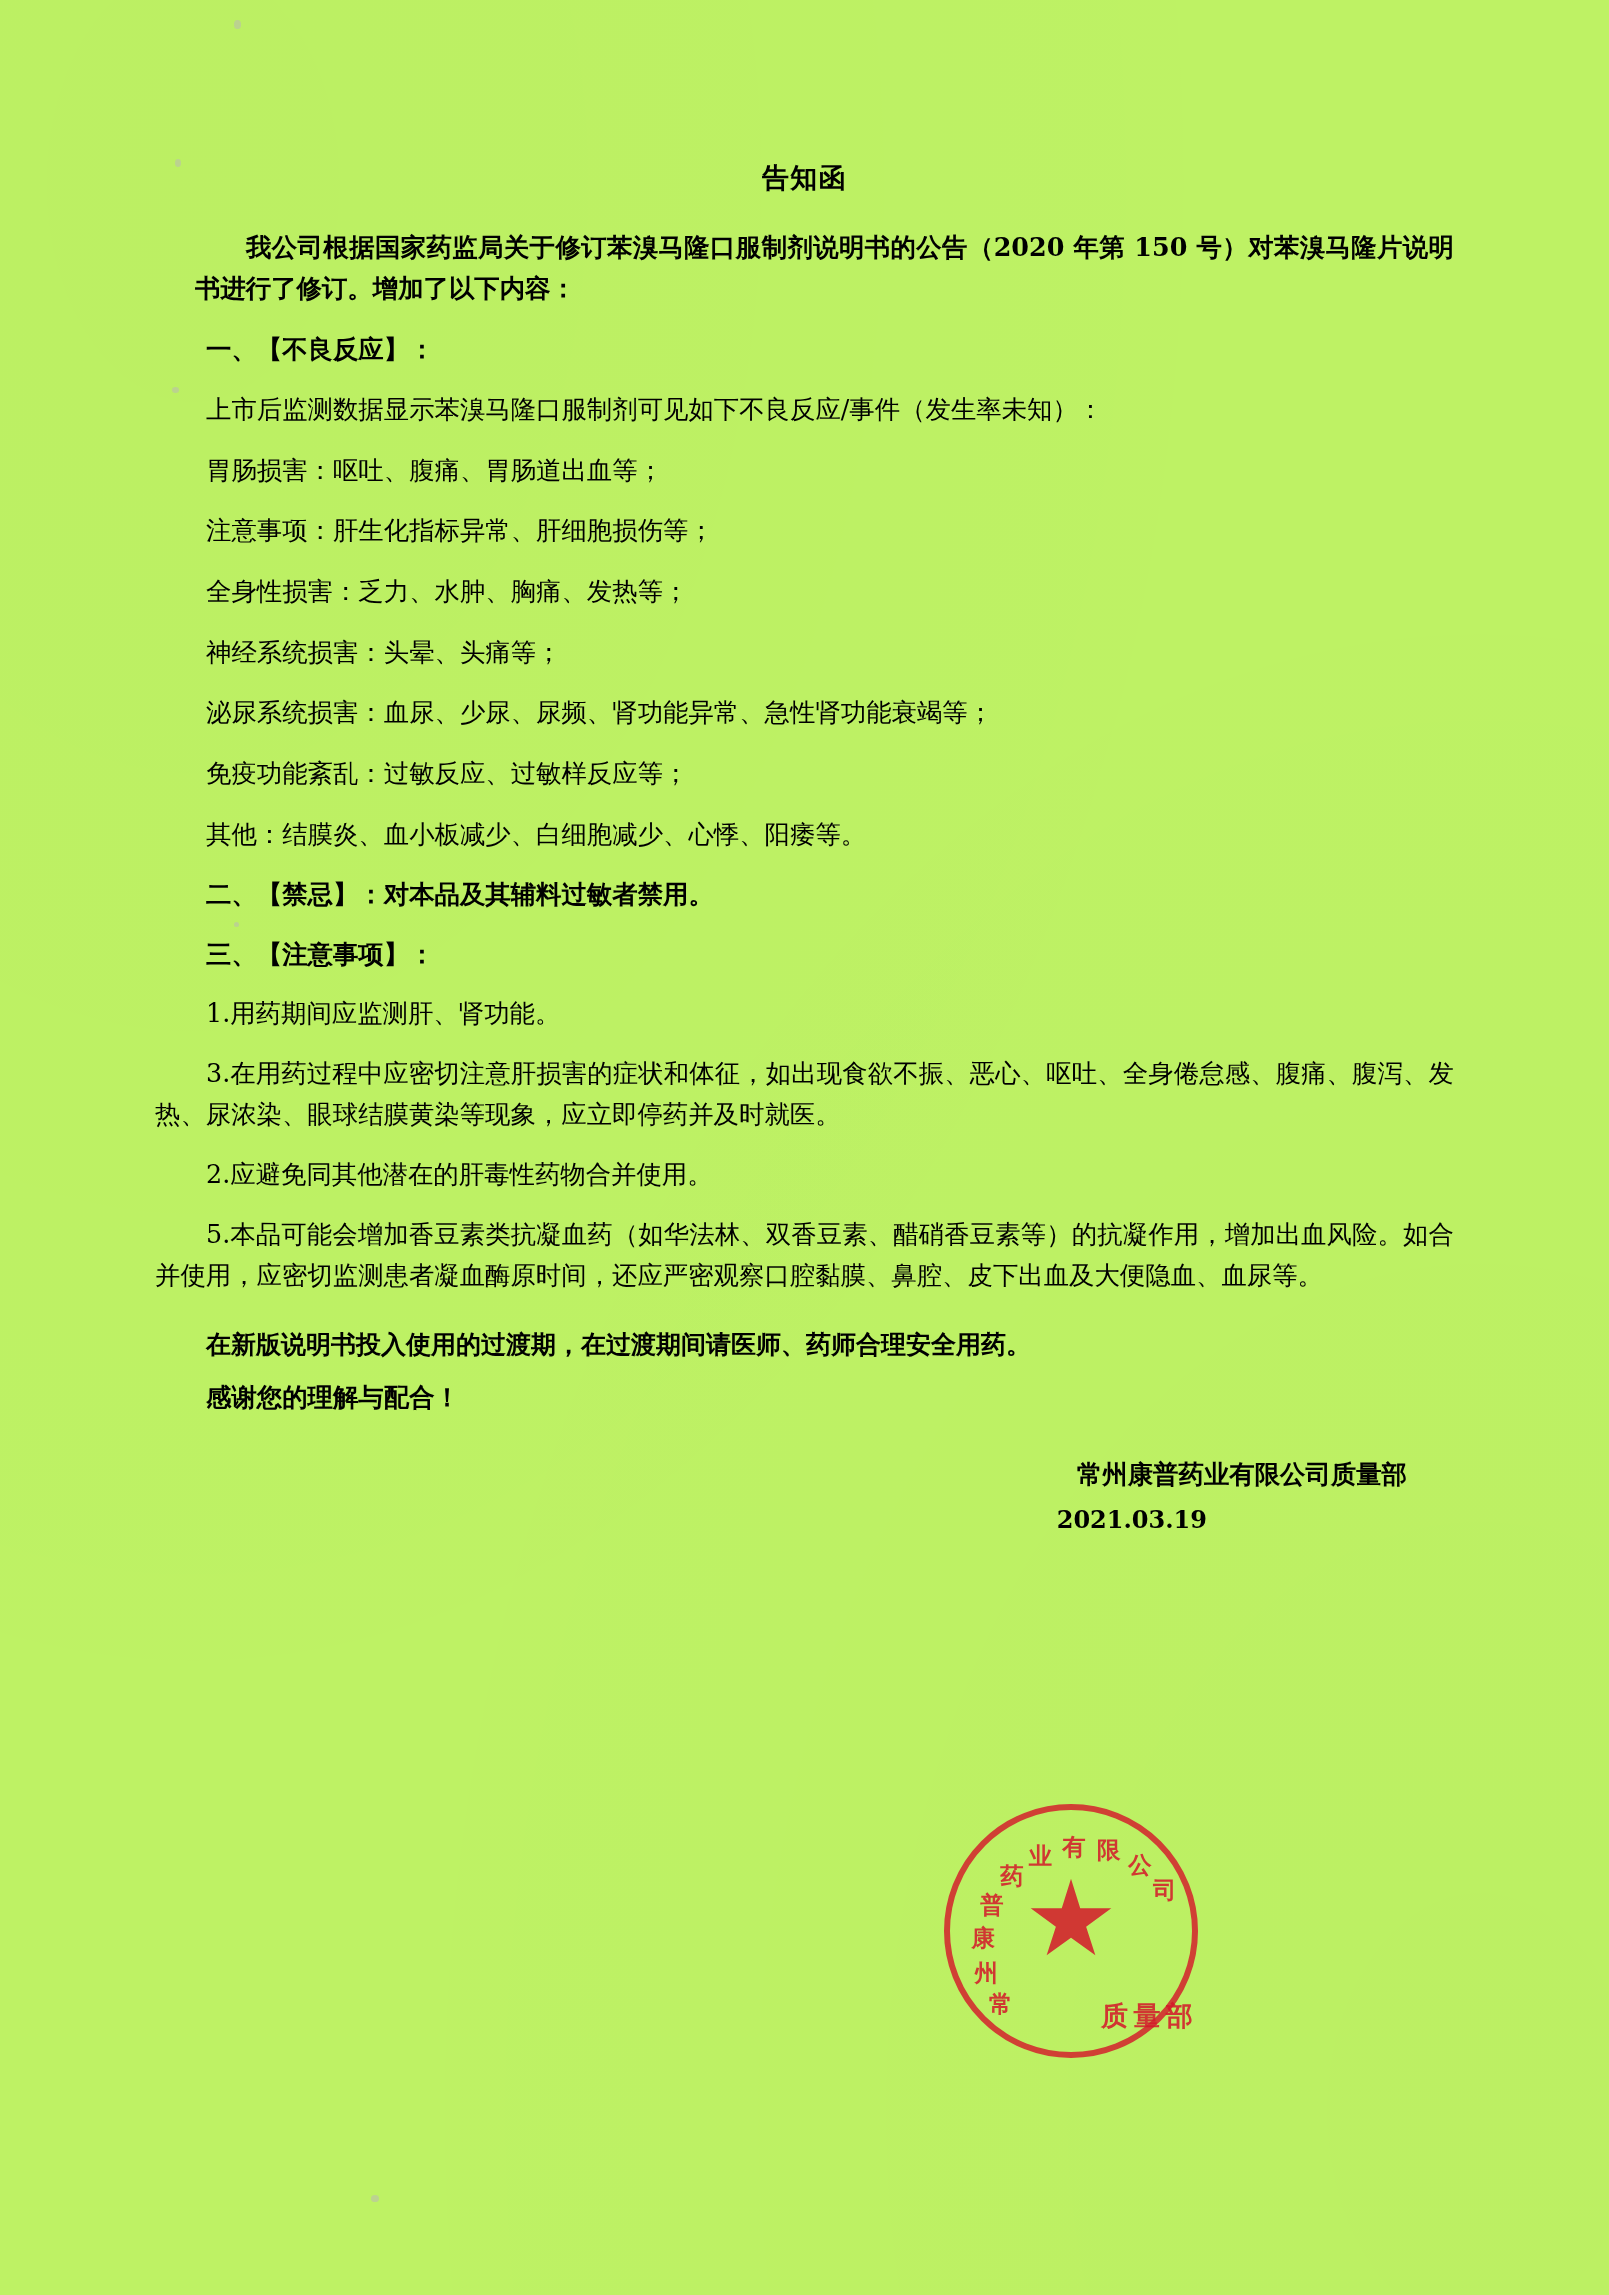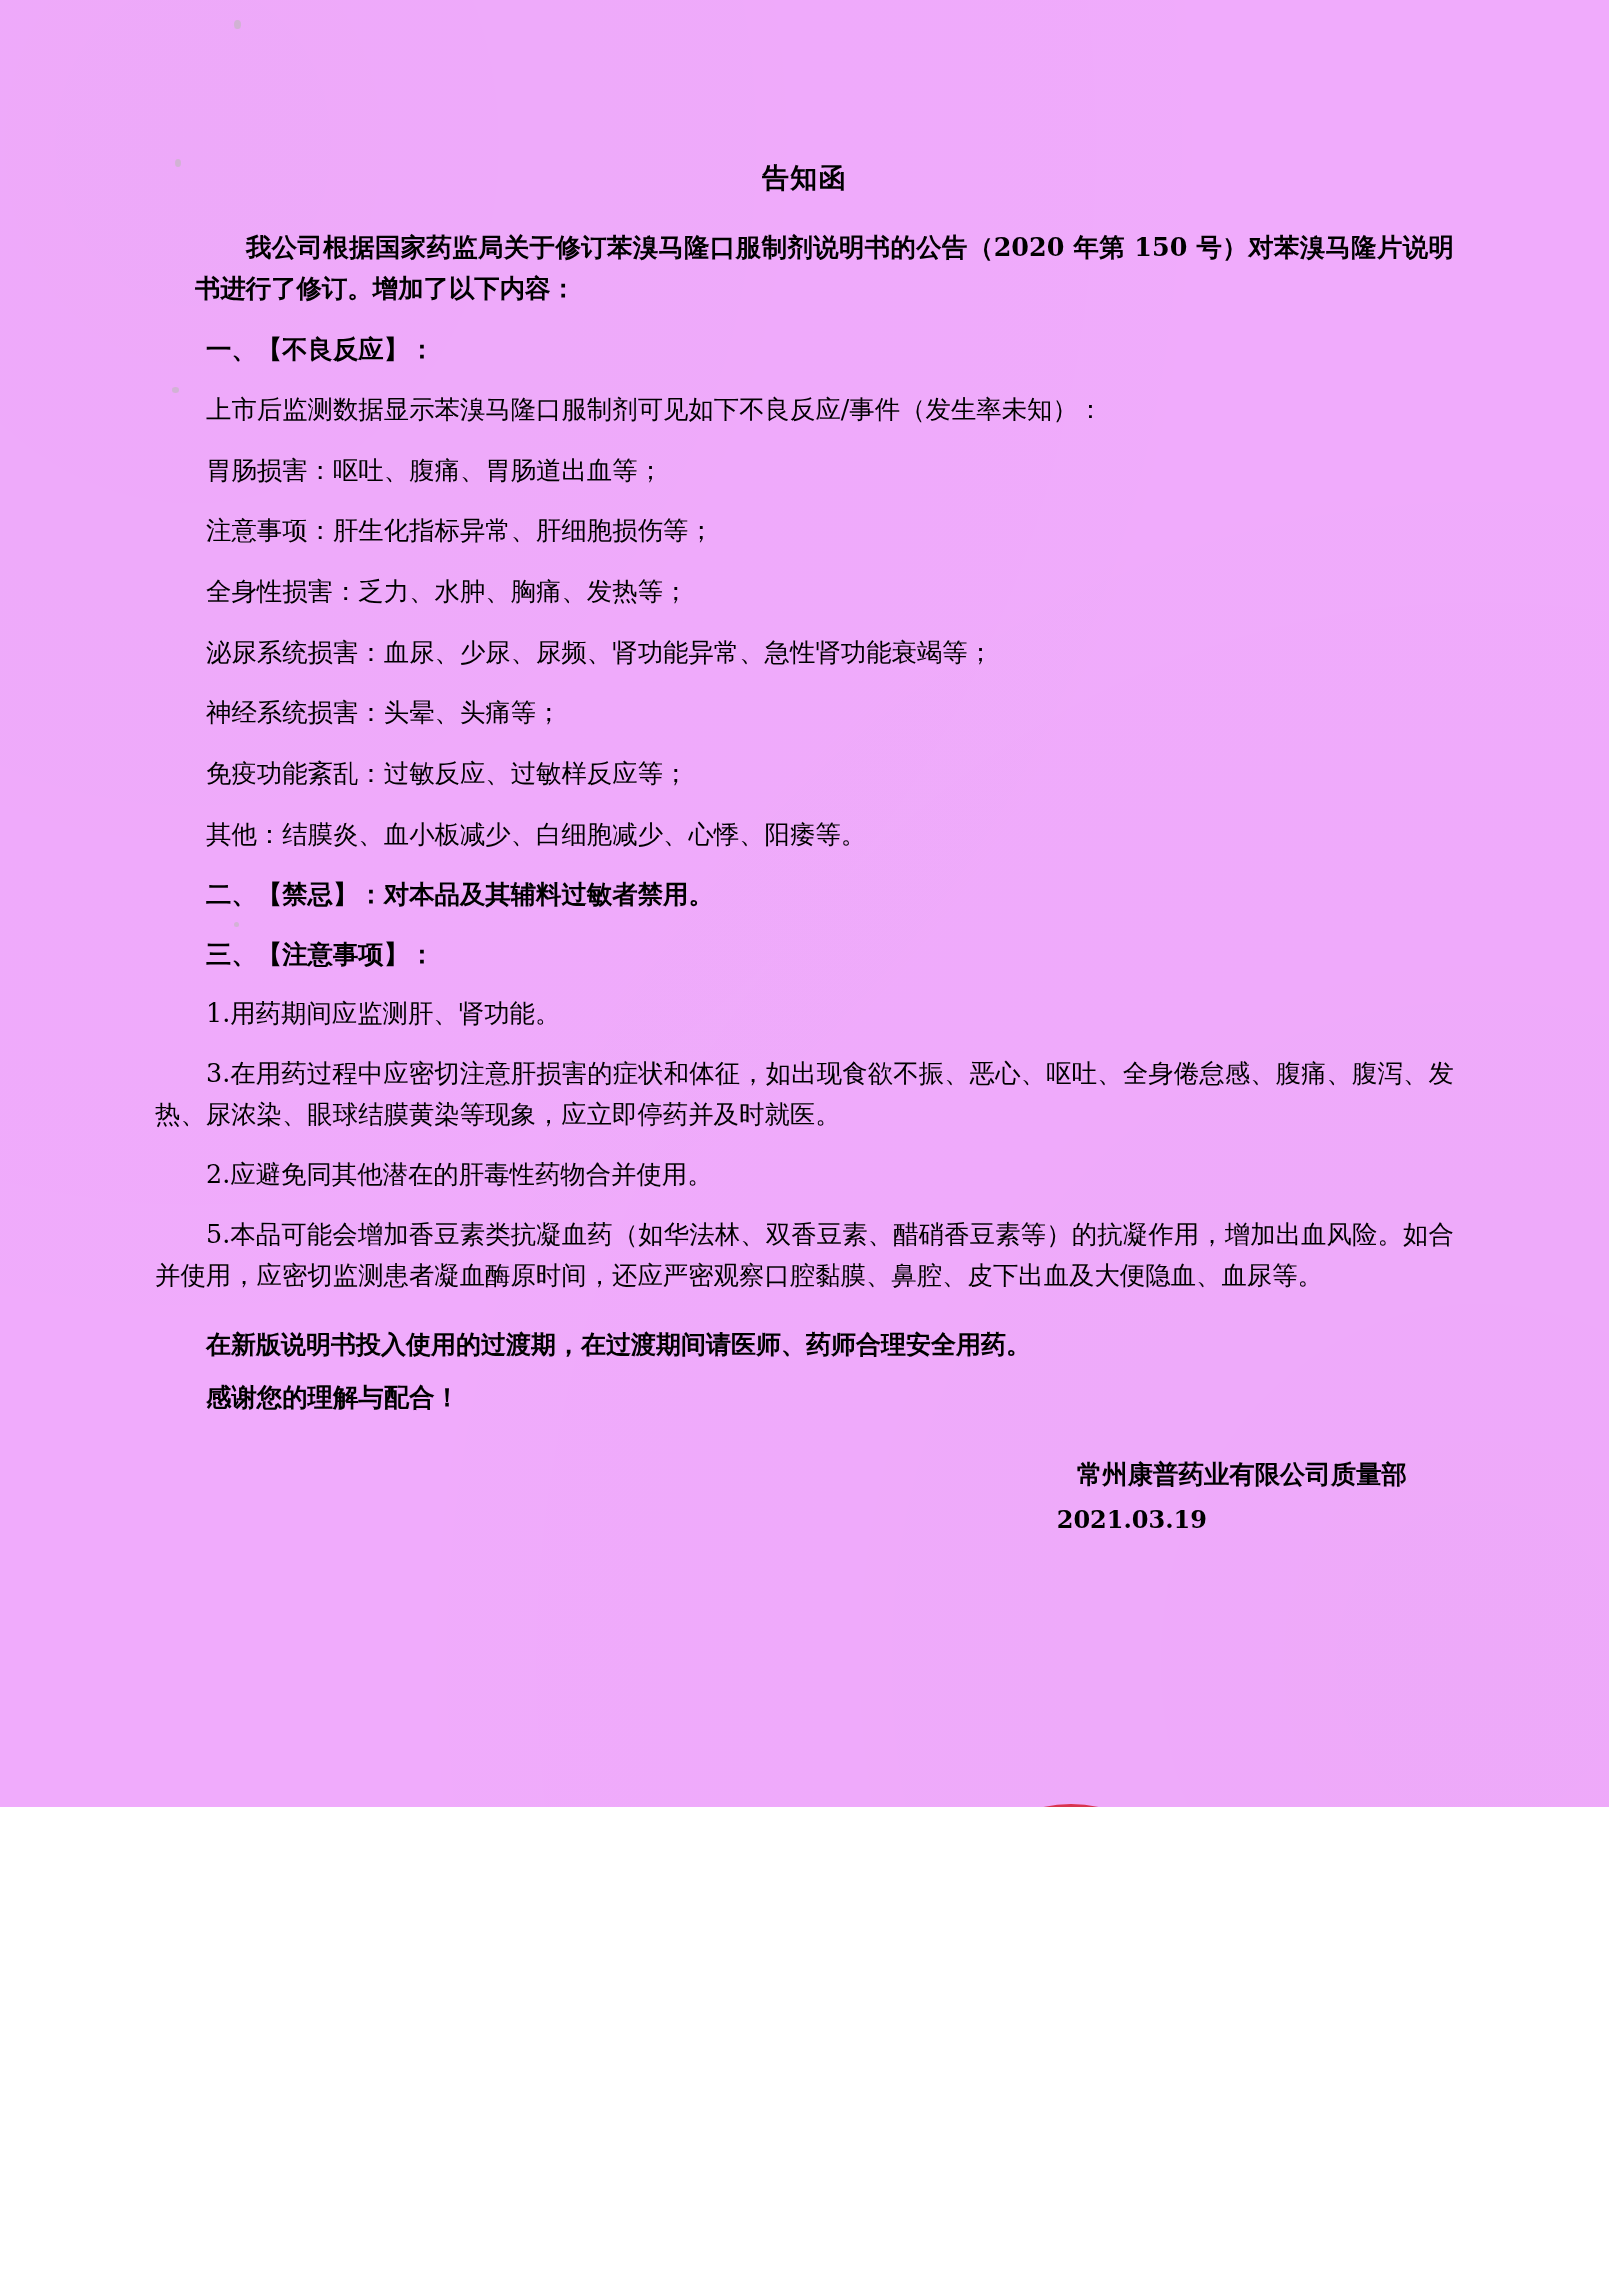--- a/index.html
+++ b/index.html
@@ -7,22 +7,22 @@
     padding: 0;
     background: #ffffff;
   }
   body {
     font-family: "DejaVu Serif", "Liberation Serif", serif;
     color: #000000;
   }
   .page {
     position: relative;
     width: 1609px;
-    height: 1807px;
-    background: #f0abfc;
+    height: 2295px;
+    background: #bef264;
     overflow: hidden;
   }
   .paper-tint {
     position: absolute;
     inset: 0;
     background:
       radial-gradient(ellipse at 12% 8%, rgba(0,0,0,0.012), rgba(0,0,0,0) 60%),
       radial-gradient(ellipse at 92% 92%, rgba(0,0,0,0.012), rgba(0,0,0,0) 60%);
     pointer-events: none;
   }
@@ -182,22 +182,22 @@
     <div class="doc-title">告知函</div>
 
     <p class="para ind1 bold">我公司根据国家药监局关于修订苯溴马隆口服制剂说明书的公告（2020 年第 150 号）对苯溴马隆片说明书进行了修订。增加了以下内容：</p>
 
     <div>
       <p class="section-head">一、【不良反应】：</p>
       <p class="para ind1">上市后监测数据显示苯溴马隆口服制剂可见如下不良反应/事件（发生率未知）：</p>
       <p class="list-line">胃肠损害：呕吐、腹痛、胃肠道出血等；</p>
       <p class="list-line">注意事项：肝生化指标异常、肝细胞损伤等；</p>
       <p class="list-line">全身性损害：乏力、水肿、胸痛、发热等；</p>
+      <p class="list-line">神经系统损害：头晕、头痛等；</p>
       <p class="list-line">泌尿系统损害：血尿、少尿、尿频、肾功能异常、急性肾功能衰竭等；</p>
-      <p class="list-line">神经系统损害：头晕、头痛等；</p>
       <p class="list-line">免疫功能紊乱：过敏反应、过敏样反应等；</p>
       <p class="list-line">其他：结膜炎、血小板减少、白细胞减少、心悸、阳痿等。</p>
     </div>
 
     <div>
       <p class="section-head">二、【禁忌】：对本品及其辅料过敏者禁用。</p>
     </div>
 
     <div>
       <p class="section-head">三、【注意事项】：</p>

